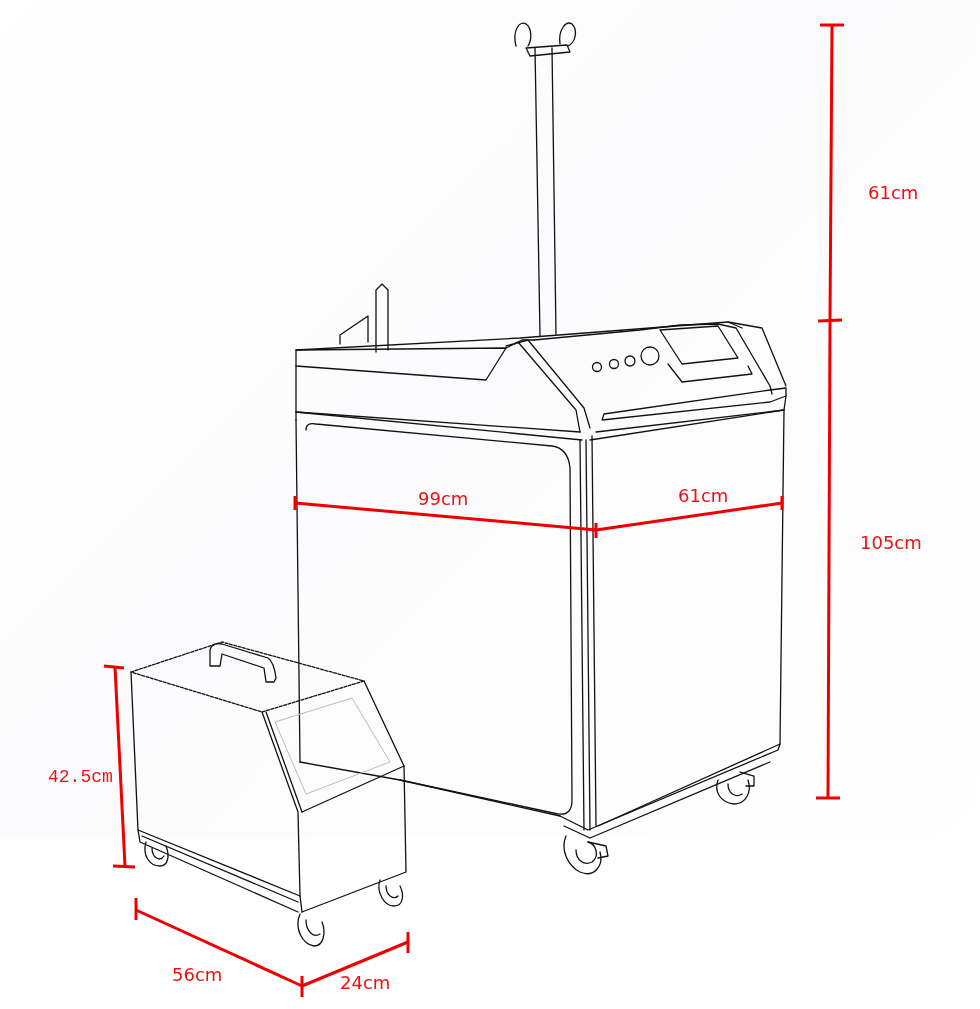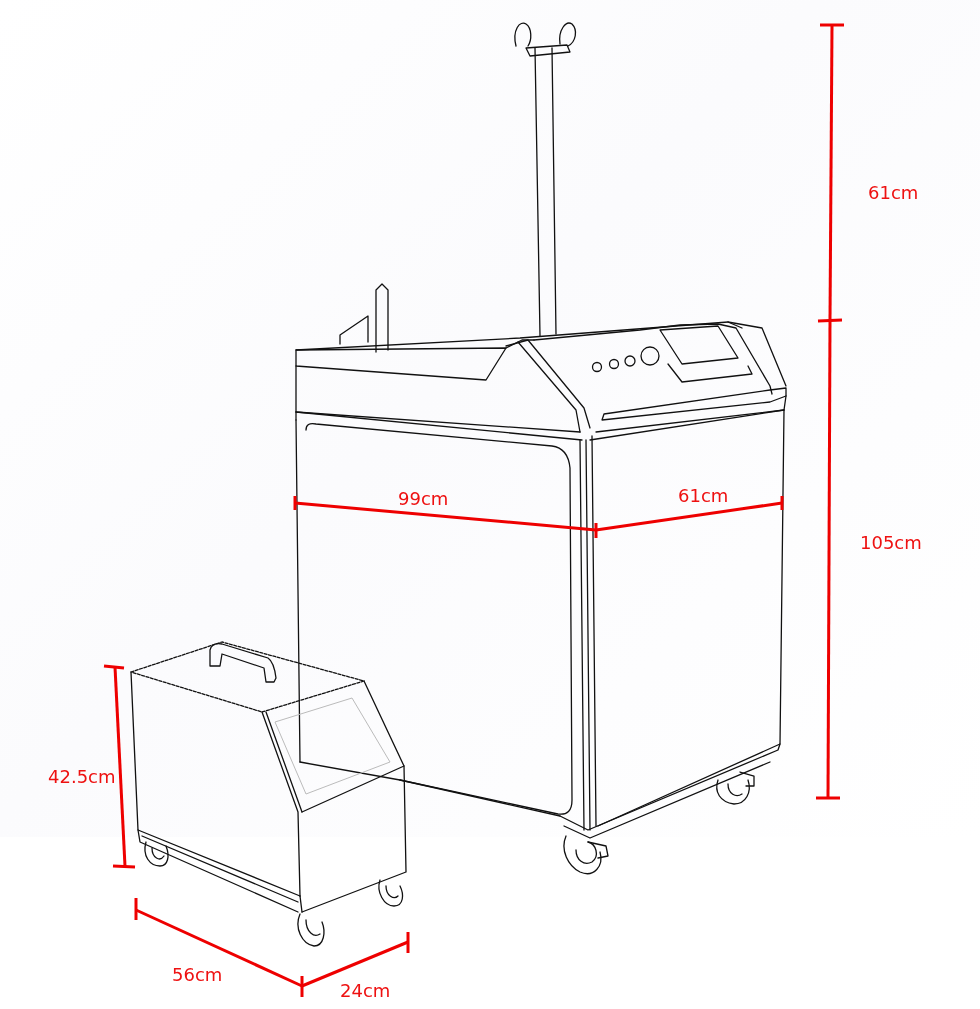--- a/index.html
+++ b/index.html
@@ -132,18 +132,18 @@
       <line class="dim" x1="136" y1="898" x2="136" y2="920"></line>
       <line class="dim" x1="302" y1="976" x2="302" y2="997"></line>
 
       <line class="dim" x1="302" y1="986" x2="408" y2="942"></line>
       <line class="dim" x1="408" y1="932" x2="408" y2="953"></line>
     </g>
   </svg>
 
   <div class="label" style="left:868px; top:184px;">61cm</div>
   <div class="label" style="left:860px; top:534px;">105cm</div>
-  <div class="label" style="left:398px; top:490px;">99cm</div>
+  <div class="label" style="left:418px; top:490px;">99cm</div>
   <div class="label" style="left:678px; top:487px;">61cm</div>
-  <div class="label" style="left:48px; top:768px;">42.5cm</div>
+  <div class="label" style="left:48px; top:768px;font-family:Liberation Mono, monospace;">42.5cm</div>
   <div class="label" style="left:172px; top:966px;">56cm</div>
-  <div class="label" style="left:340px; top:974px;margin-top:8px;">24cm</div>
+  <div class="label" style="left:340px; top:974px;">24cm</div>
 </div>
 
 </body></html>

